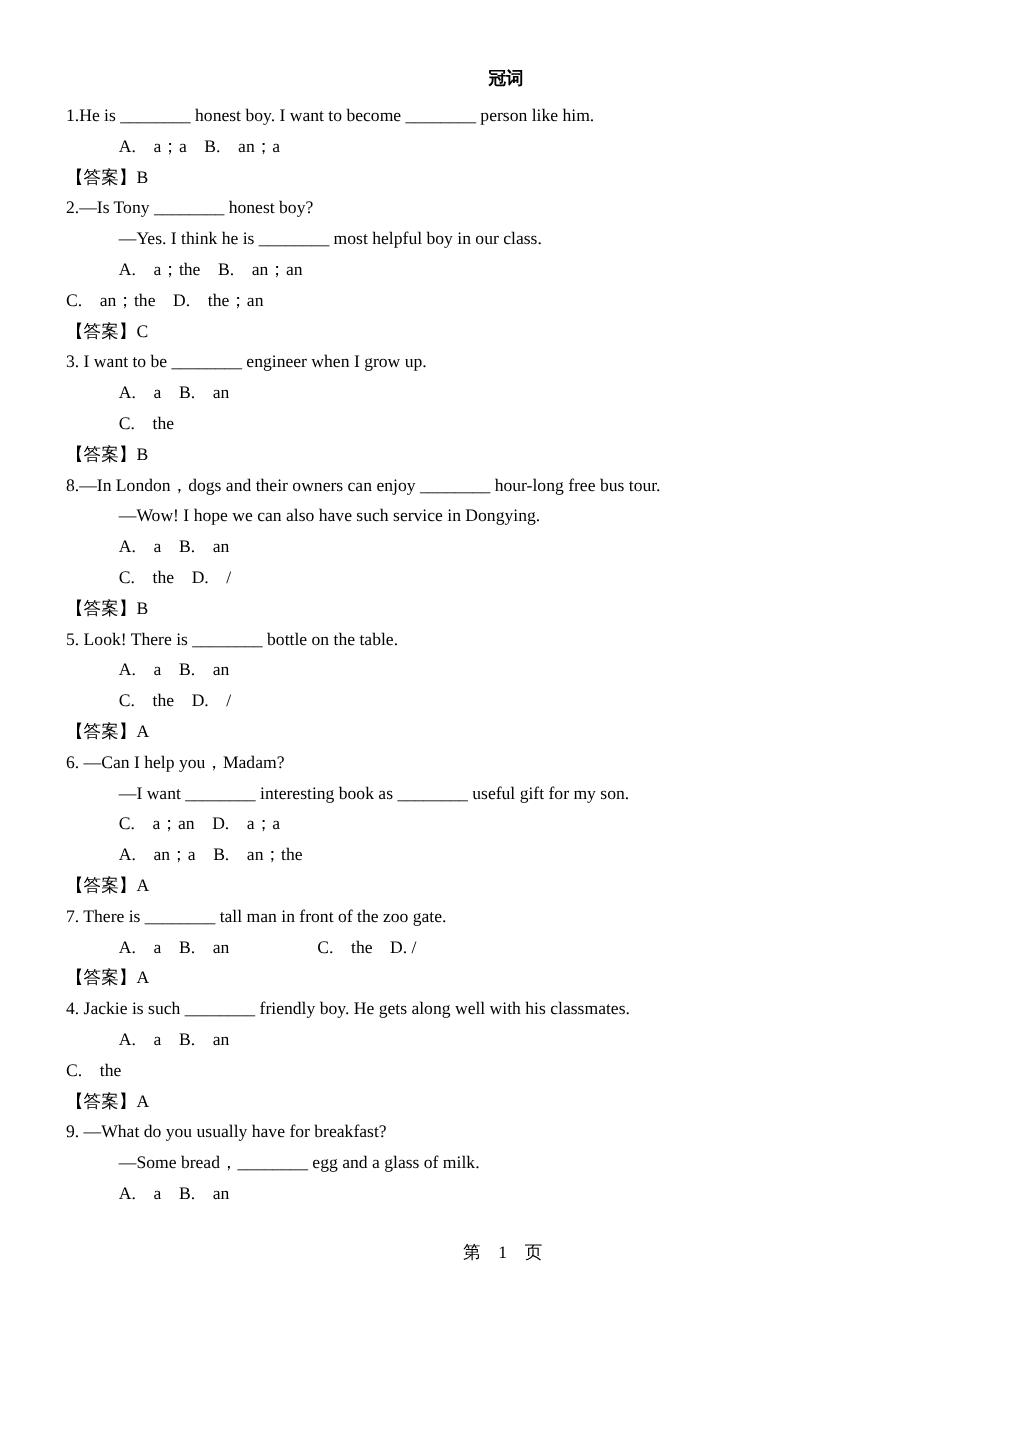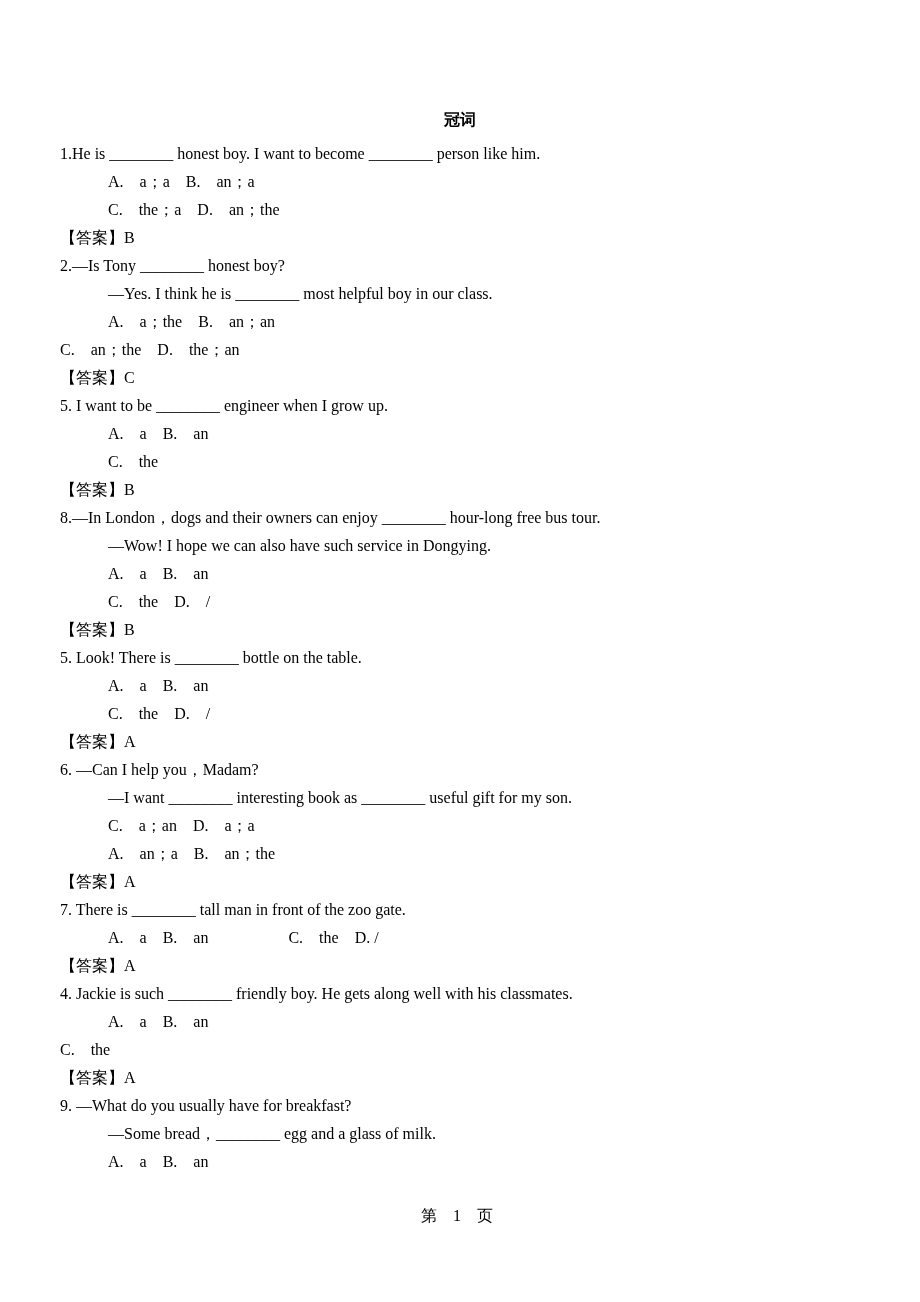--- a/index.html
+++ b/index.html
@@ -12,21 +12,20 @@
     padding: 60px 60px 40px 60px;
     width: 920px;
     box-sizing: border-box;
   }
   .title {
     text-align: center;
     font-weight: bold;
     font-size: 16px;
     font-family: "SimSun", serif;
     margin-bottom: 10px;
-    margin-top: 48px;
   }
   .q-block {
     margin-bottom: 4px;
   }
   .line {
     margin: 4px 0;
   }
   .indent1 {
     padding-left: 48px;
   }
@@ -49,32 +48,31 @@
 </style>
 </head>
 <body>
 
 <div class="title">冠词</div>
 
 <div id="content">
     <div class="q-block">
       <div class="line ">1.He is ________ honest boy. I want to become ________ person like him.</div>
       <div class="line indent1">A.　a；a　B.　an；a</div>
-      <div class="line indent1">C.　the；a　D.　an；the</div>
       <div class="line answer"><span class="cjk">【答案】</span><span>B</span></div>
     </div>
     <div class="q-block">
       <div class="line ">2.—Is Tony ________ honest boy?</div>
       <div class="line indent-dialog">—Yes. I think he is ________ most helpful boy in our class.</div>
       <div class="line indent1">A.　a；the　B.　an；an</div>
       <div class="line ">C.　an；the　D.　the；an</div>
       <div class="line answer"><span class="cjk">【答案】</span><span>C</span></div>
     </div>
     <div class="q-block">
-      <div class="line ">5. I want to be ________ engineer when I grow up.</div>
+      <div class="line ">3. I want to be ________ engineer when I grow up.</div>
       <div class="line indent1">A.　a　B.　an</div>
       <div class="line indent1">C.　the</div>
       <div class="line answer"><span class="cjk">【答案】</span><span>B</span></div>
     </div>
     <div class="q-block">
       <div class="line ">8.—In London，dogs and their owners can enjoy ________ hour-long free bus tour.</div>
       <div class="line indent-dialog">—Wow! I hope we can also have such service in Dongying.</div>
       <div class="line indent1">A.　a　B.　an</div>
       <div class="line indent1">C.　the　D.　/</div>
       <div class="line answer"><span class="cjk">【答案】</span><span>B</span></div>

